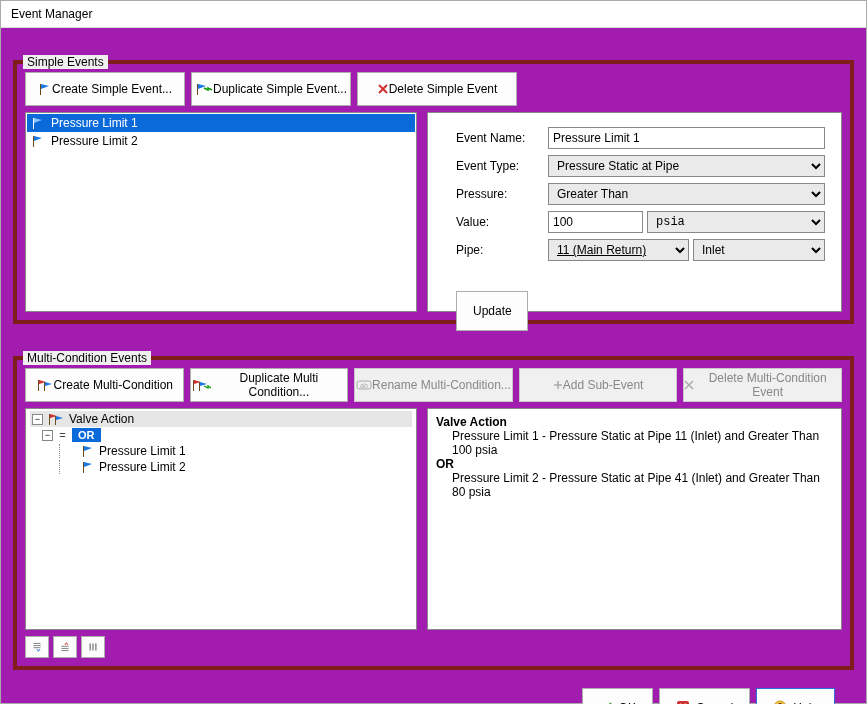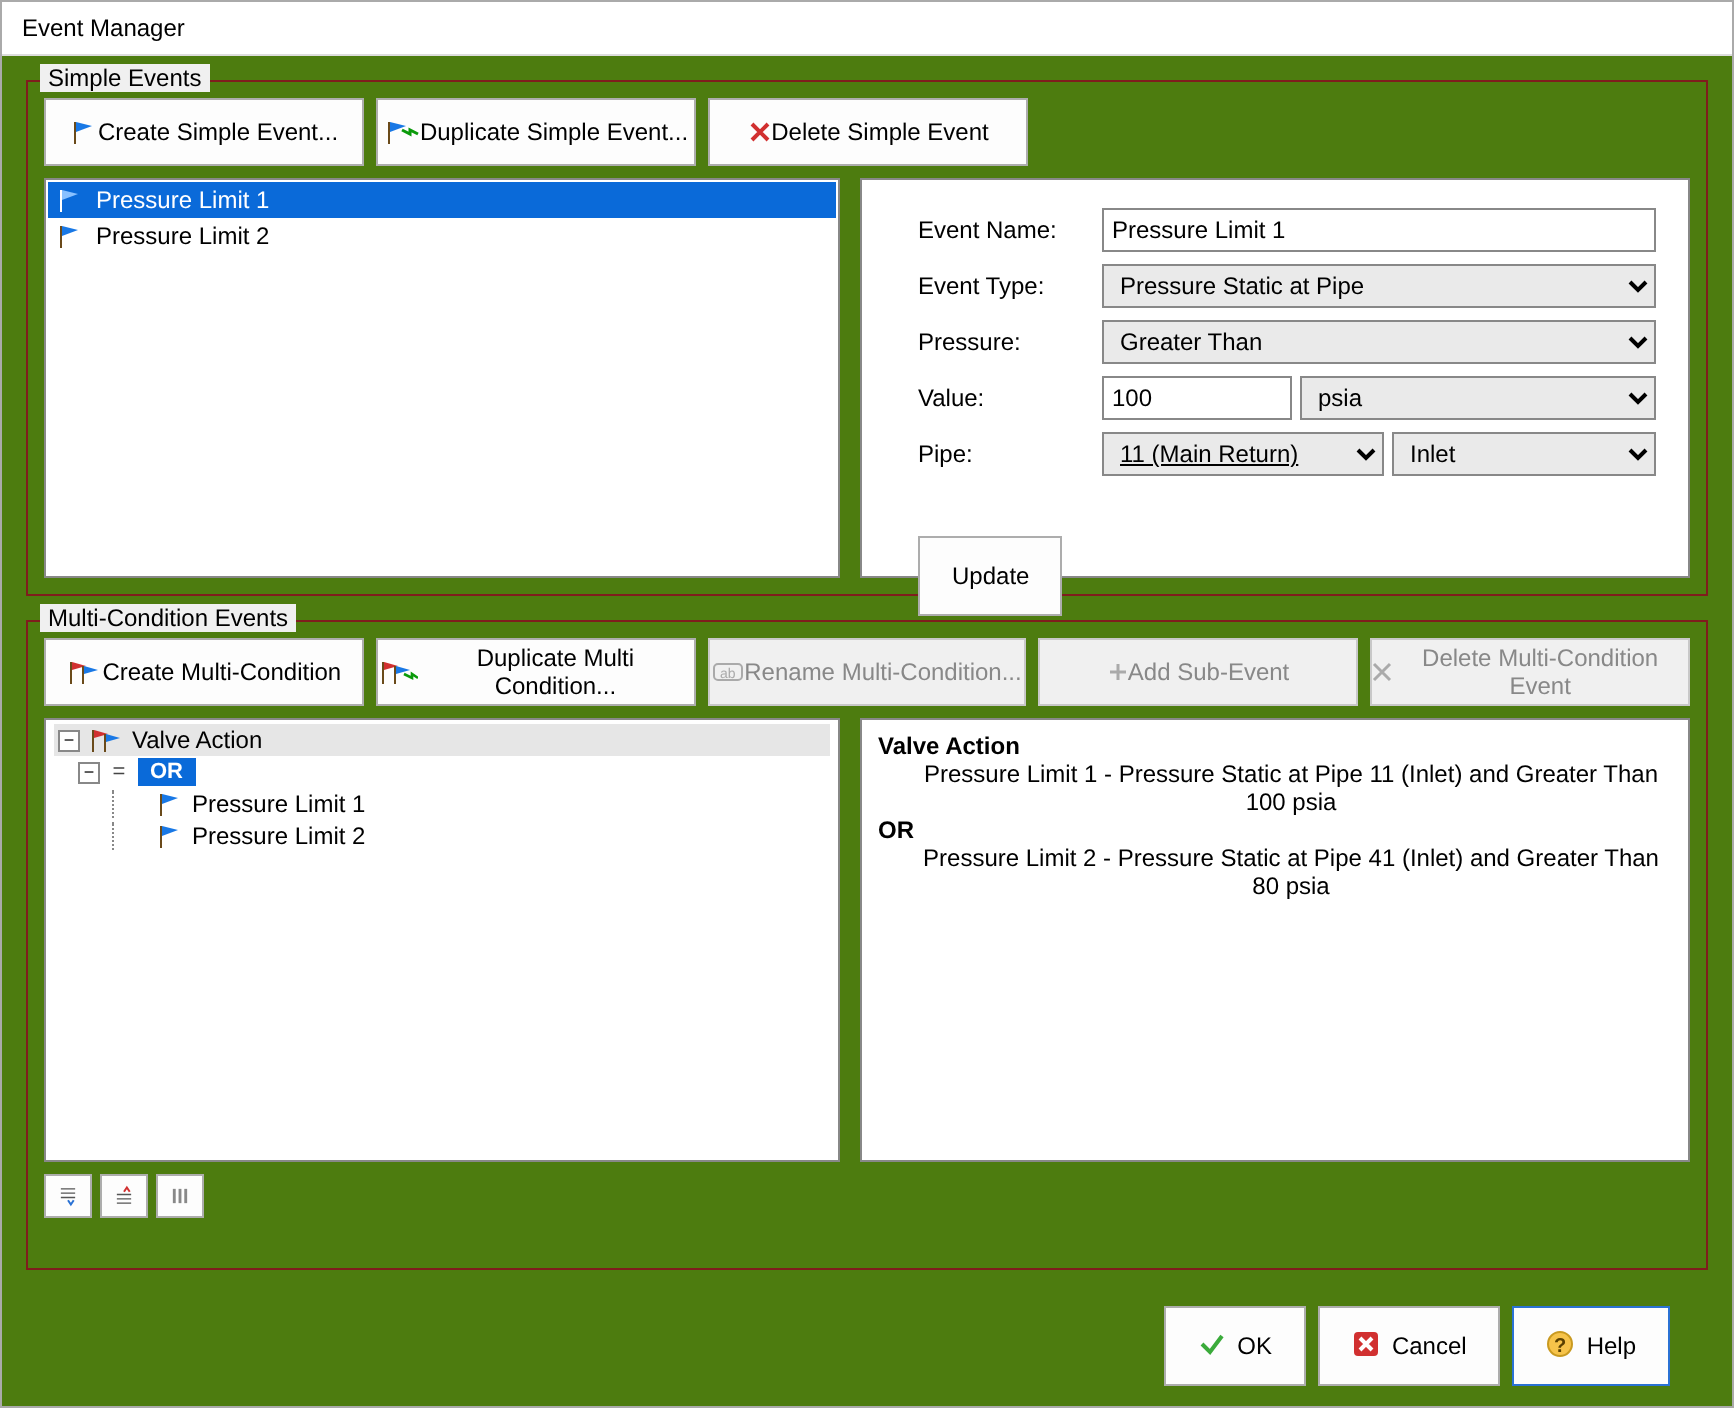--- a/index.html
+++ b/index.html
@@ -9,41 +9,41 @@
     font-size: 12px;
     background: #fff;
     width: 867px;
     height: 704px;
     color: #000;
   }
   .window {
     border: 1px solid #aaa;
     width: 867px;
     height: 704px;
-    background: #4d7c0f;
+    background: #a21caf;
     display: flex;
     flex-direction: column;
   }
   .titlebar {
     background: #fff;
     padding: 6px 10px 6px 10px;
     font-size: 12px;
     border-bottom: 1px solid #ddd;
   }
   .content {
     flex: 1;
     padding: 8px 12px 4px 12px;
     display: flex;
     flex-direction: column;
   }
   .groupbox {
-    border: 1px solid #7f1d1d;
+    border: 4px solid #7f1d1d;
     padding: 8px;
     position: relative;
-    margin-top: 4px;
+    margin-top: 24px;
     margin-bottom: 8px;
   }
   .groupbox-label {
     position: absolute;
     top: -9px;
     left: 6px;
     background: #f0f0f0;
     padding: 0 4px;
     font-size: 12px;
   }
@@ -199,21 +199,21 @@
   .previewbox {
     width: 415px;
     height: 222px;
     background:#fff;
     border:1px solid #888;
     padding:6px 8px;
     font-size:12px;
     overflow:auto;
   }
   .previewbox .hdr { font-weight:bold; }
-  .indent1 { padding-left: 16px; text-align: center; }
+  .indent1 { padding-left: 16px; }
 
   .bottom-tools {
     display:flex; gap:4px; margin-top:6px;
   }
   .small-tool {
     width:24px; height:22px;
     background:#fdfdfd; border:1px solid #adadad;
     display:inline-flex; align-items:center; justify-content:center;
     cursor:pointer;
   }
@@ -299,21 +299,21 @@
             </select>
 
             <span>Pressure:</span>
             <select style="width:100%;">
               <option>Greater Than</option>
             </select>
 
             <span>Value:</span>
             <div class="form-row-inputs">
               <input type="text" style="width: 95px;" value="100">
-              <select style="flex:1;">
+              <select style="flex:1;font-family:Liberation Mono, monospace;">
                 <option>psia</option>
               </select>
             </div>
 
             <span>Pipe:</span>
             <div class="form-row-inputs">
               <select style="width:141px;text-decoration:underline;">
                 <option>11 (Main Return)</option>
               </select>
               <select style="flex:1;">

